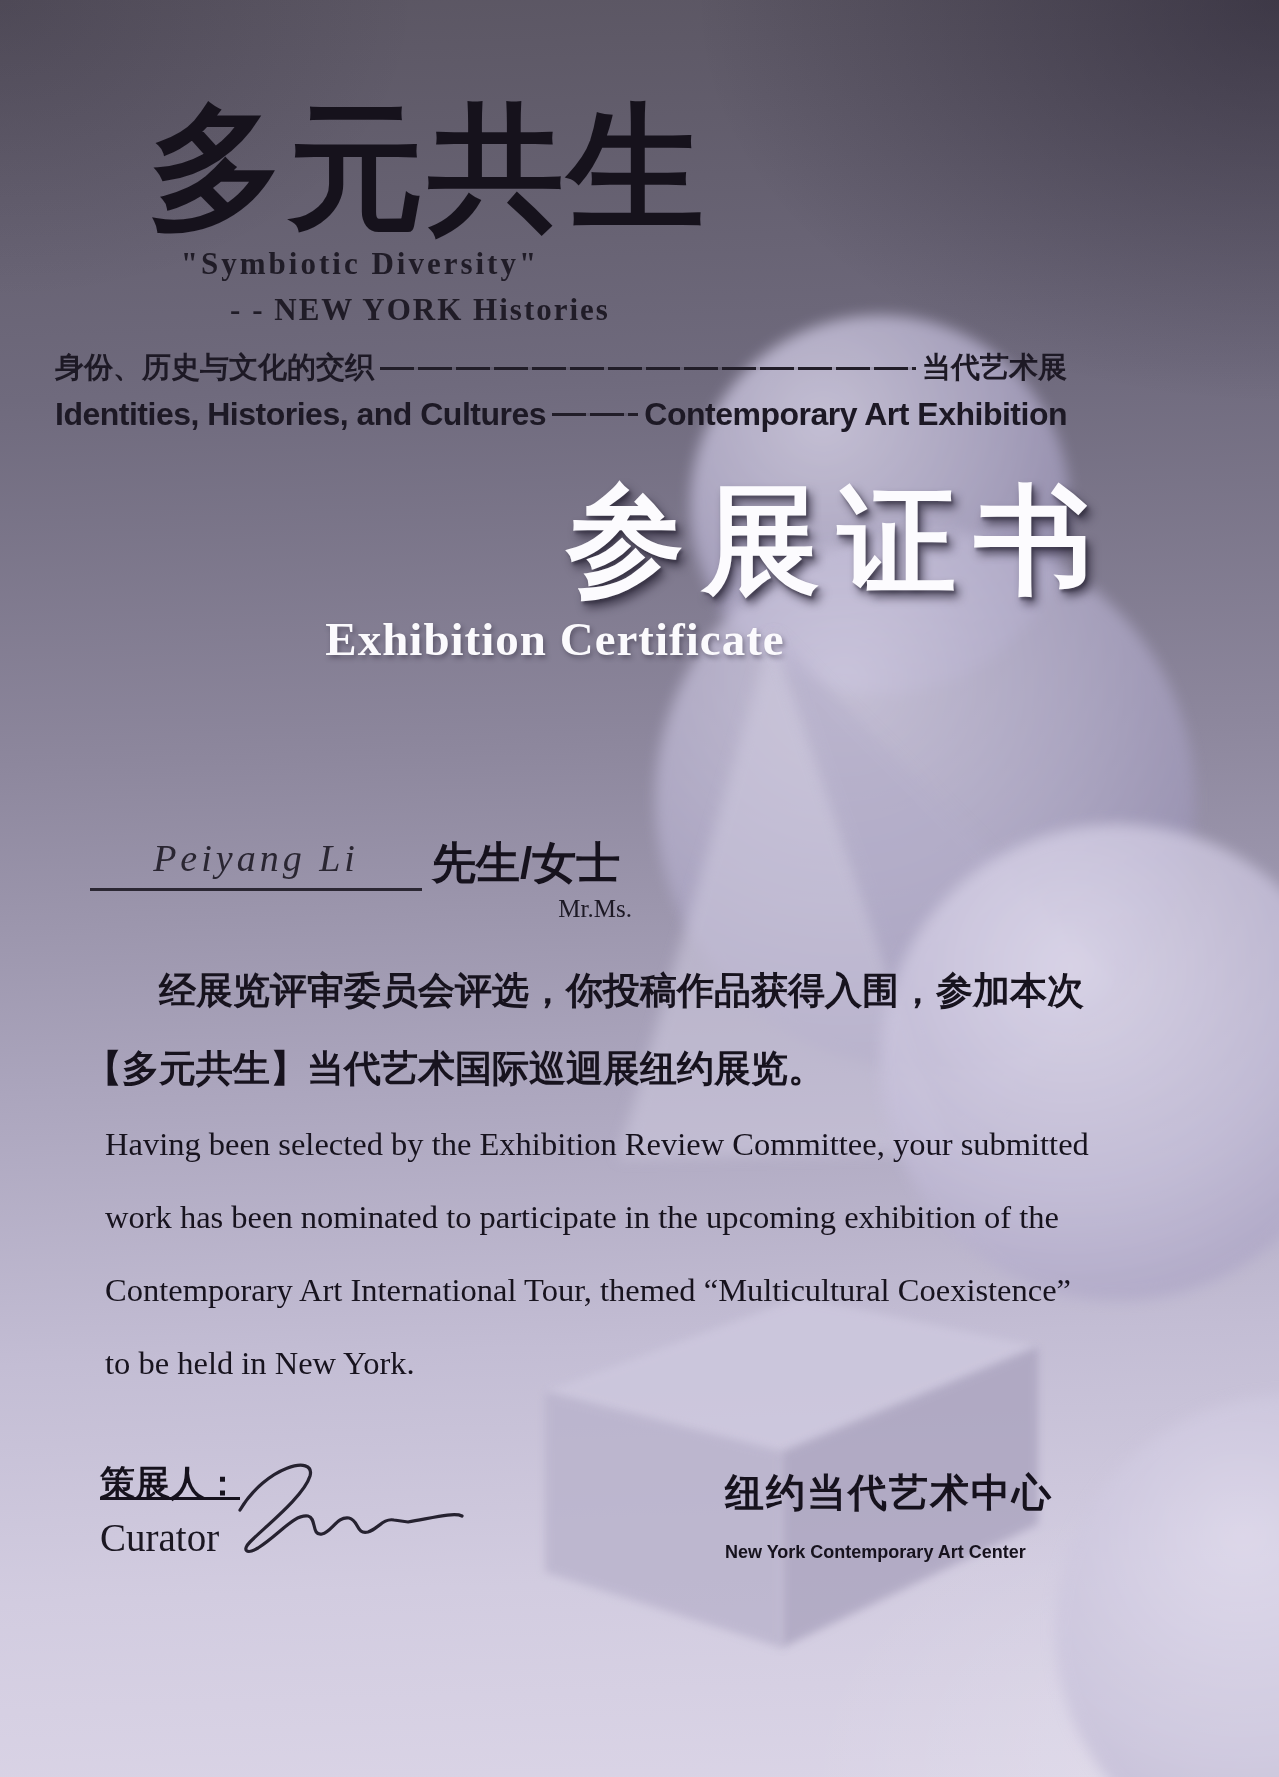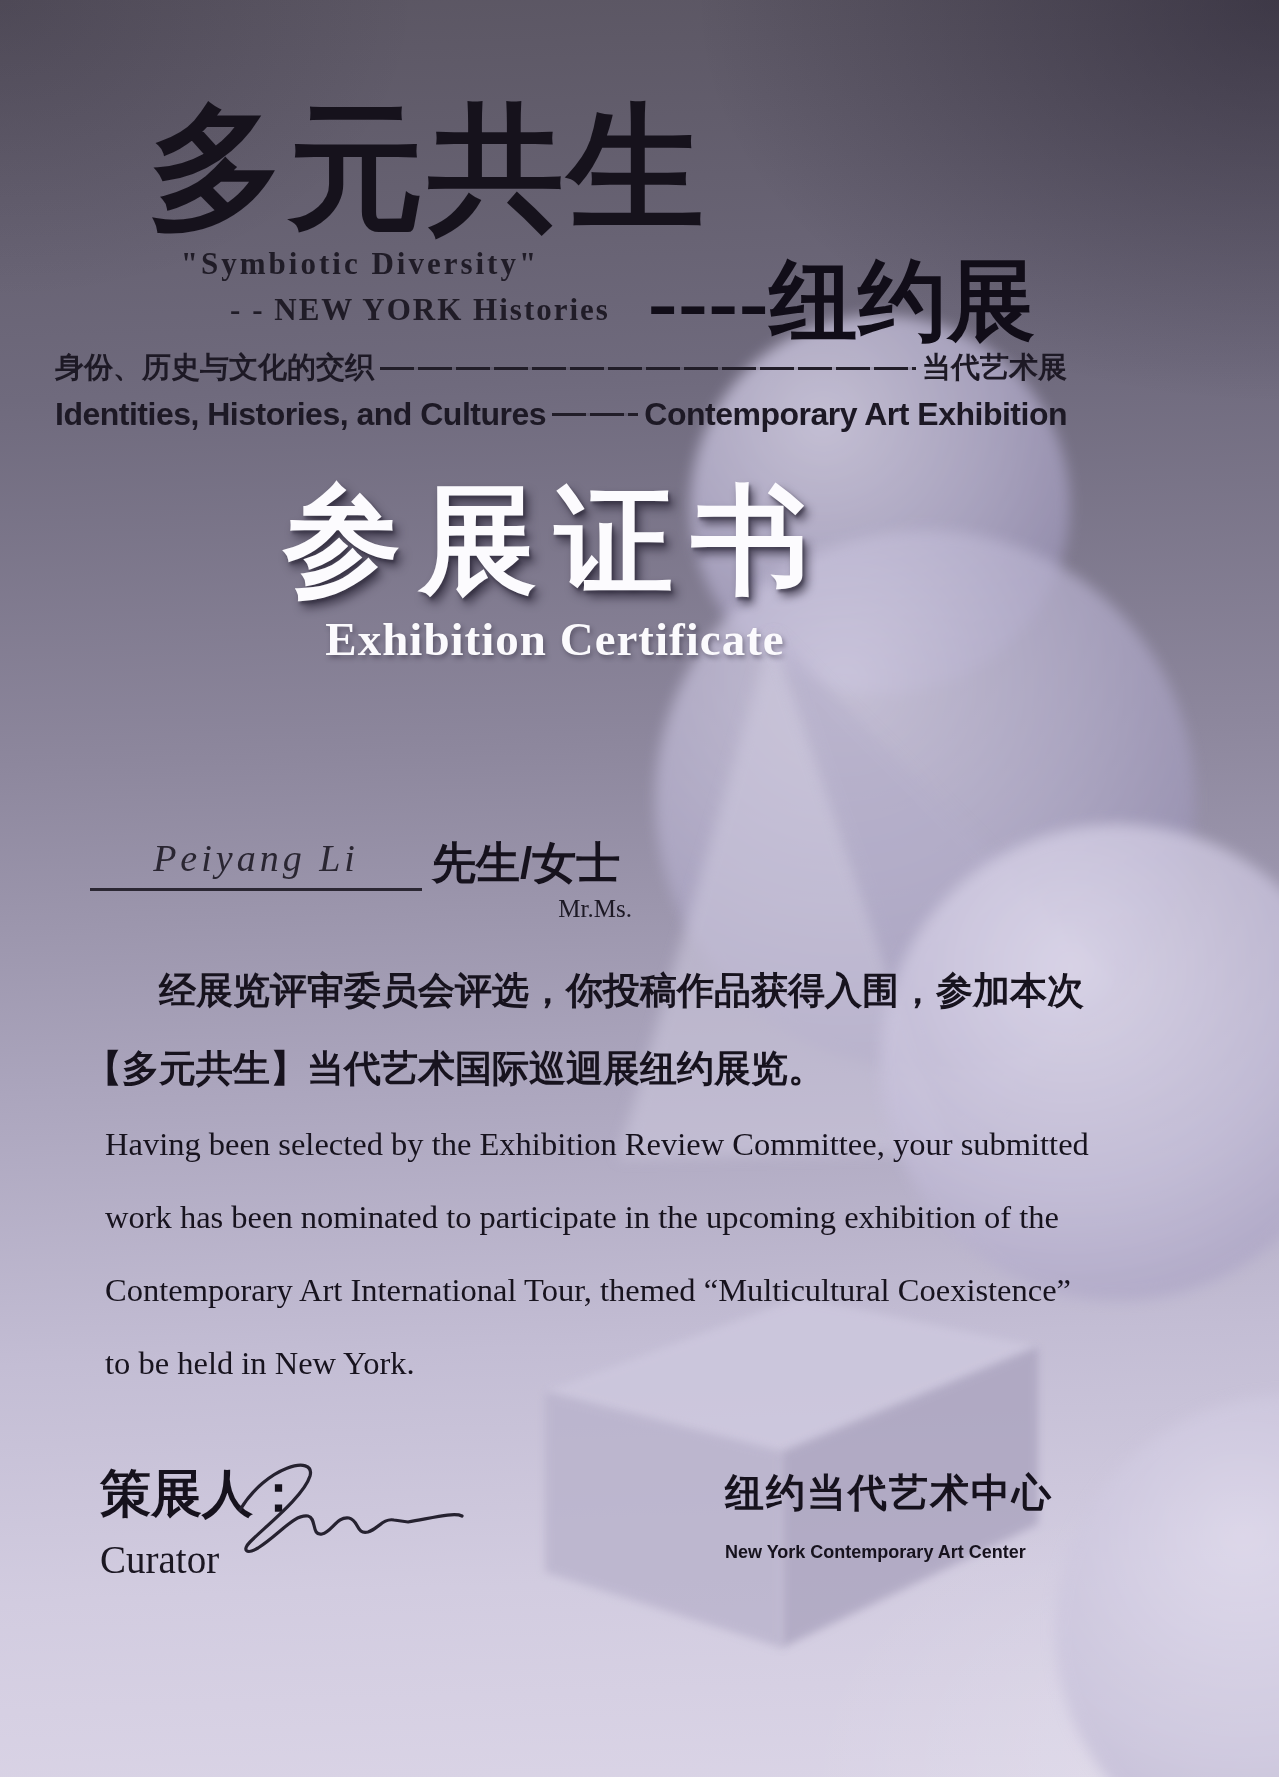--- a/index.html
+++ b/index.html
@@ -40,21 +40,21 @@
     font-family:"Liberation Sans","DejaVu Sans",sans-serif;
     font-weight:700;color:#1d1925;white-space:nowrap;
   }
   .tagrow-cn{top:348px;font-size:29px;}
   .tagrow-en{top:396px;font-size:32px;letter-spacing:-0.5px;}
   .dashline{
     flex:1;height:3px;margin:0 6px;
     background:repeating-linear-gradient(90deg,#211d28 0 34px,rgba(33,29,40,0.15) 34px 38px);
   }
   .cert-cn{
-    left:0;top:462px;width:1110px;text-align:center;
+    left:0;top:462px;width:1110px;text-align:right;
     font-size:118px;font-weight:600;letter-spacing:18px;
     color:#fcfbfe;white-space:nowrap;
     text-shadow:5px 7px 10px rgba(35,30,48,0.65), 2px 3px 3px rgba(35,30,48,0.45);
   }
   .cert-en{
     left:0;top:612px;width:1110px;text-align:center;
     font-size:47px;font-weight:700;letter-spacing:1px;
     color:#fbfafd;text-shadow:2px 3px 5px rgba(35,30,48,0.4);
   }
   .name-line{
@@ -81,21 +81,21 @@
     font-size:37px;font-weight:600;color:#17131e;line-height:78px;
   }
   .body-cn .line:first-child{text-indent:74px;}
   .body-en{
     left:105px;top:1108px;width:1110px;
     font-size:32.5px;font-weight:500;color:#17131e;line-height:73px;
   }
   .curator-block{left:100px;top:1460px;}
   .curator-cn{
     font-family:"Liberation Sans","DejaVu Sans",sans-serif;
-    font-size:51px;font-weight:700;color:#16121d;white-space:nowrap;
+    font-size:35px;font-weight:700;color:#16121d;white-space:nowrap;text-decoration:underline;
   }
   .curator-en{font-size:39px;font-weight:500;color:#1b1722;margin-top:8px;}
   .signature{position:absolute;left:218px;top:1448px;z-index:3;}
   .org-block{
     left:725px;top:1466px;width:350px;text-align:left;
     font-family:Liberation Sans, sans-serif;color:#16121d;
   }
   .org-cn{font-size:39px;font-weight:700;letter-spacing:2px;white-space:nowrap;}
   .org-en{font-size:18px;font-weight:700;margin-top:22px;white-space:nowrap;}
 </style>
@@ -131,21 +131,20 @@
     <circle cx="1118" cy="1062" r="238" fill="url(#sphLight)" opacity="0.8" filter="url(#soft)"></circle>
     <polygon points="545,1392 800,1297 1038,1347 782,1452" fill="#cdc8de" opacity="0.85" filter="url(#soft2)"></polygon>
     <polygon points="545,1392 782,1452 782,1648 545,1572" fill="#b9b3cc" opacity="0.8" filter="url(#soft2)"></polygon>
     <polygon points="782,1452 1038,1347 1038,1524 782,1648" fill="#aba4bf" opacity="0.8" filter="url(#soft2)"></polygon>
     <circle cx="1290" cy="1630" r="235" fill="url(#sphLight)" opacity="0.6" filter="url(#soft)"></circle>
   </svg>
 
   <div class="txt title-cn">多元共生</div>
   <div class="txt sub-en">"Symbiotic Diversity"</div>
   <div class="txt sub-ex">- - NEW YORK Histories</div>
-  <div class="txt ny-title">----纽约展</div>
 
   <div class="txt tagrow tagrow-cn">
     <span>身份、历史与文化的交织</span>
     <span class="dashline"></span>
     <span>当代艺术展</span>
   </div>
   <div class="txt tagrow tagrow-en">
     <span>Identities, Histories, and Cultures</span>
     <span class="dashline"></span>
     <span>Contemporary Art Exhibition</span>

